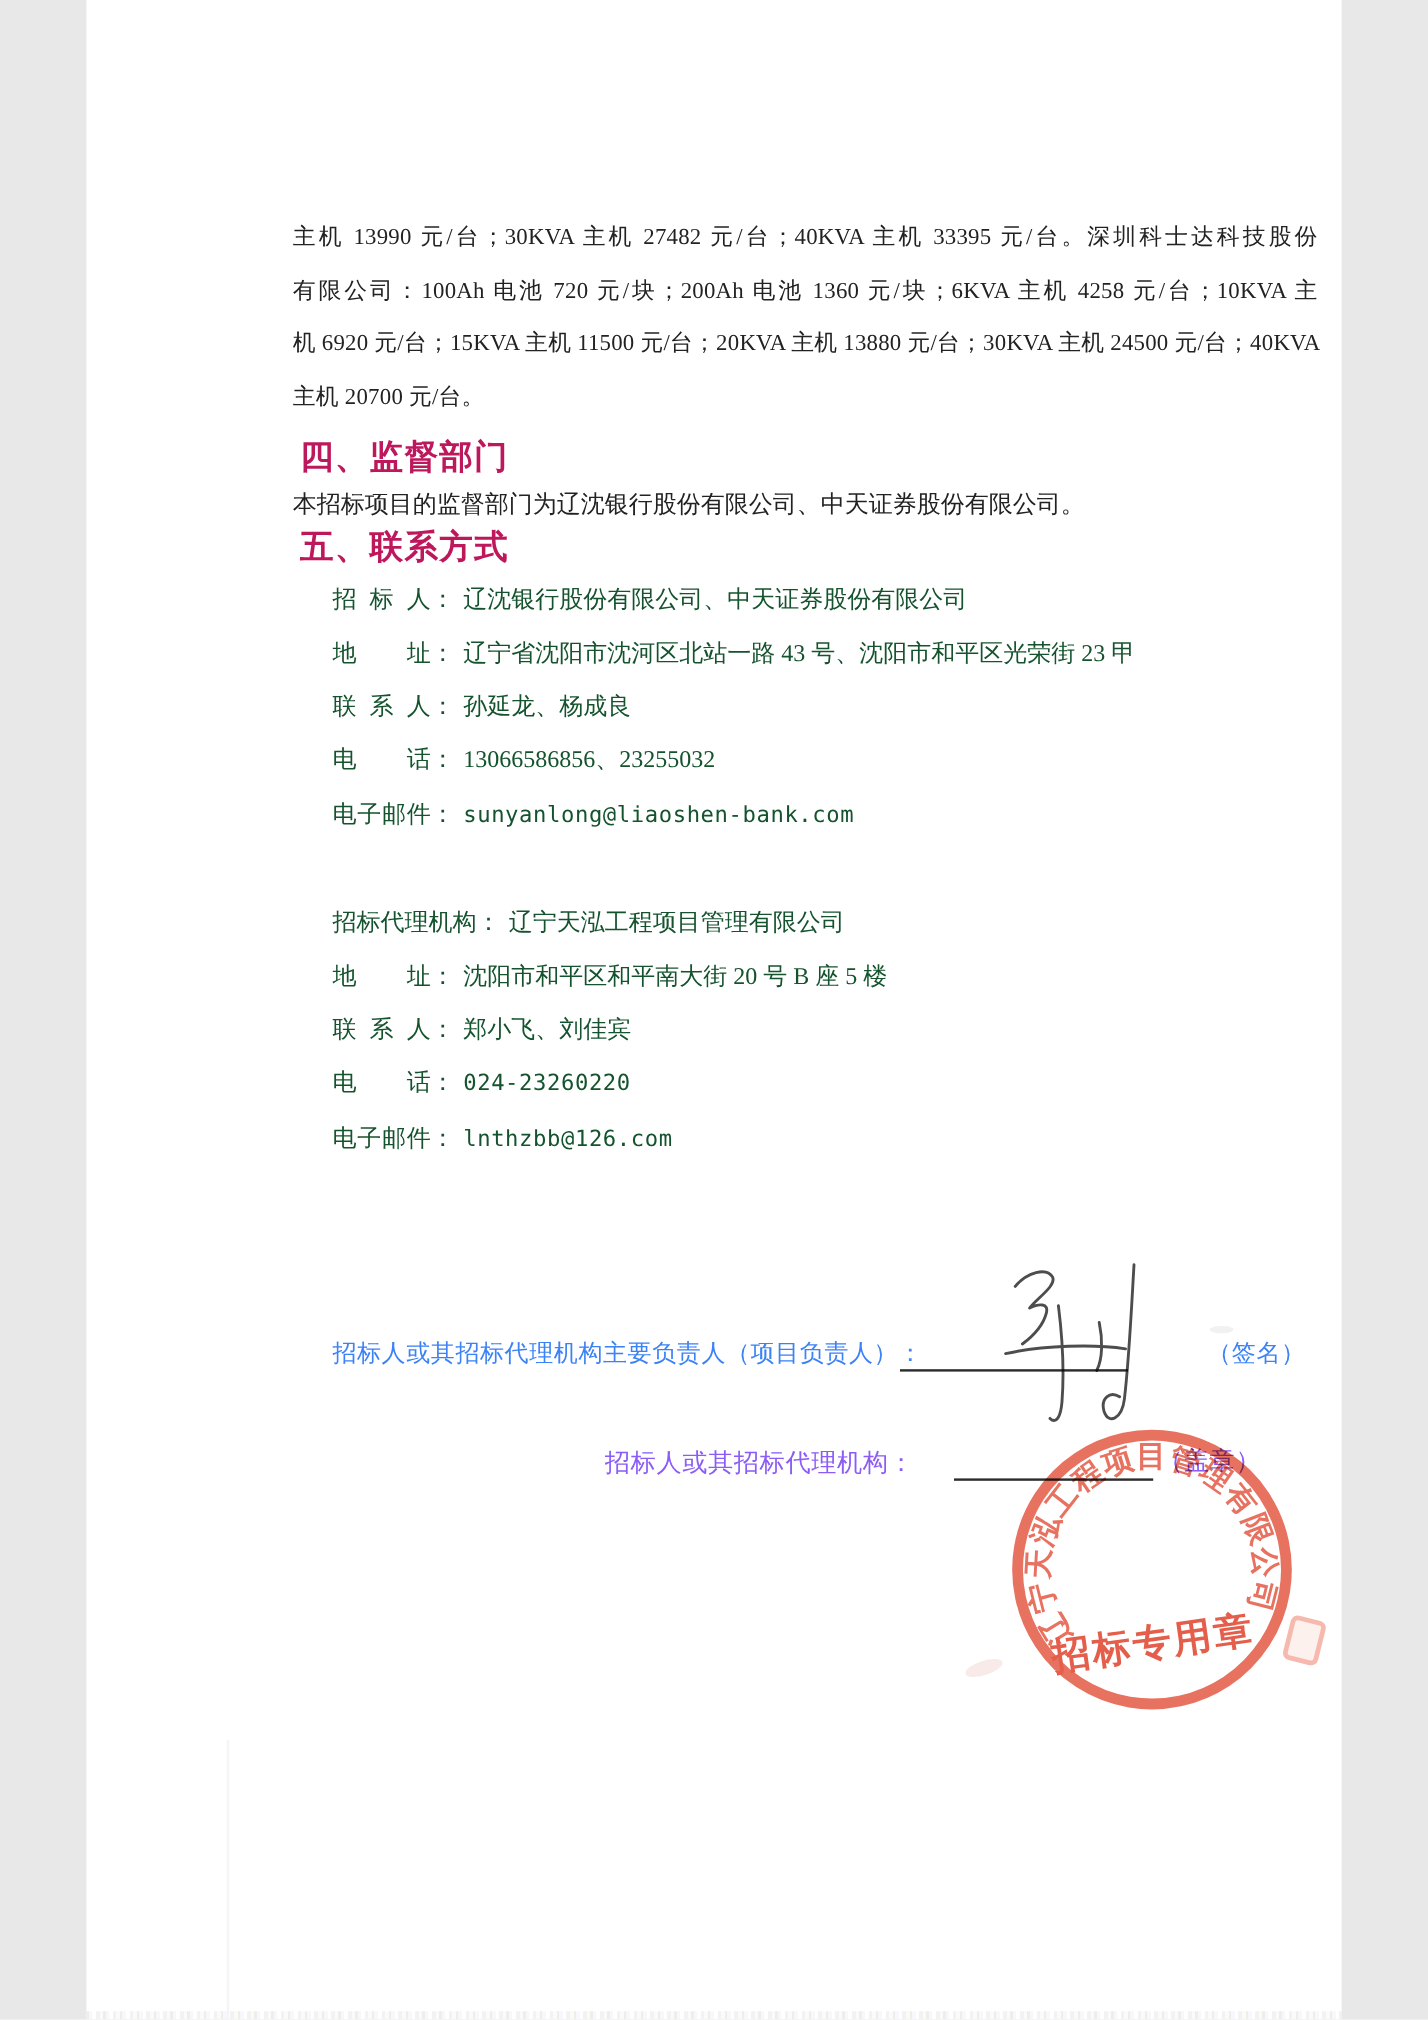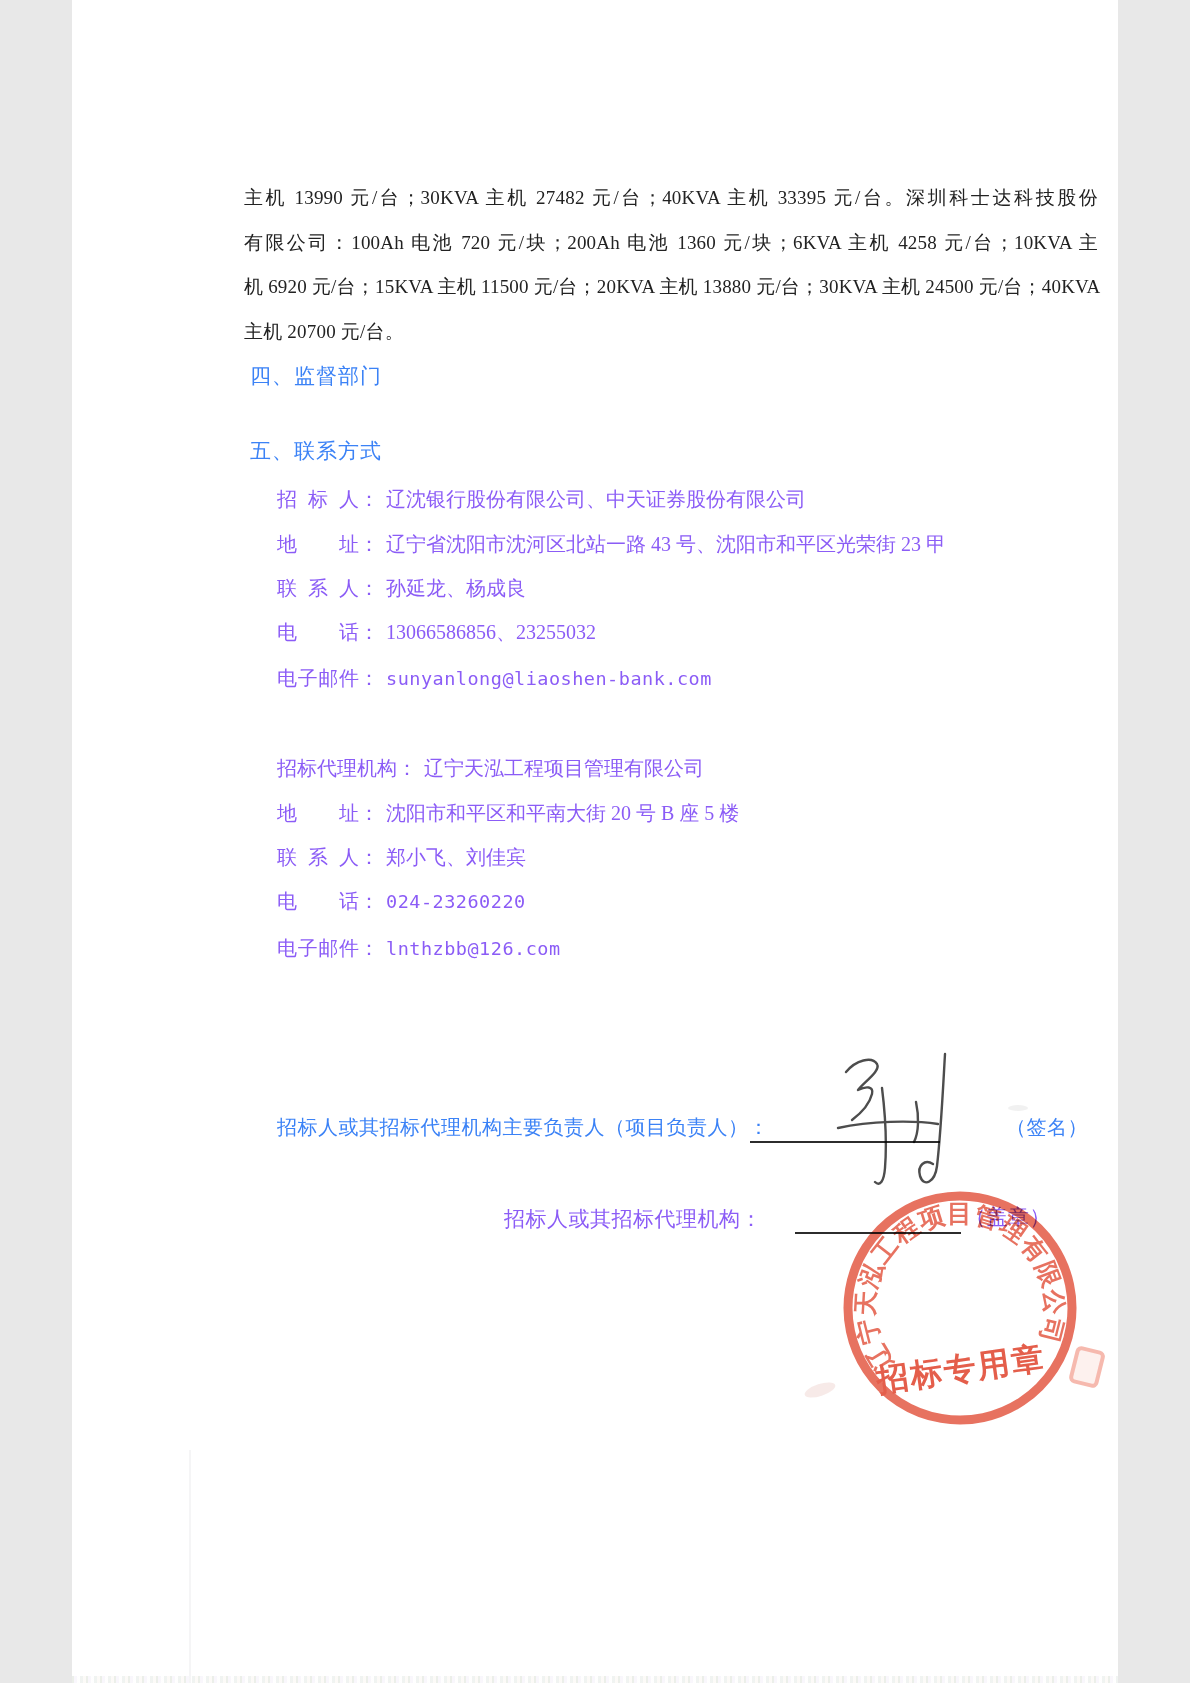--- a/index.html
+++ b/index.html
@@ -10,25 +10,25 @@
     font-family:"Liberation Serif","DejaVu Serif",serif;
     color:#1c1c1c;
   }
   .abs{position:absolute; white-space:nowrap;}
   
   .para{left:172px; top:176px; width:854px;}
   .pline{height:44.5px; line-height:44.5px; font-size:19px; letter-spacing:0.2px;
          text-align:justify; text-align-last:justify; color:#222;}
   .pline.last{text-align-last:left;}
   
-  .hd{font-family:"Liberation Sans","DejaVu Sans",sans-serif; font-weight:normal;
-      font-size:21px; color:#3b82f6; letter-spacing:1px;}
+  .hd{font-family:"Liberation Sans","DejaVu Sans",sans-serif; font-weight:bold;
+      font-size:28px; color:#be185d; letter-spacing:1px;}
   .bodyline{font-size:20px; color:#222;}
   
-  .crow{font-size:20px; color:#8b5cf6;}
+  .crow{font-size:20px; color:#14532d;}
   .lbl{display:inline-block; width:82px; text-align:justify; text-align-last:justify;
        vertical-align:bottom;}
   .lbl-wide{display:inline-block;}
   .colon{display:inline-block;}
   .val{margin-left:7px;}
   .val-far{}
   .mono{font-family:"DejaVu Sans Mono","Liberation Mono",monospace; font-size:18.5px; letter-spacing:0.5px;}
   
   .sigrow{font-size:20px; color:#3b82f6; letter-spacing:0.5px;}
   .sealrow{font-size:21px; color:#8b5cf6; letter-spacing:0.5px;}
@@ -57,20 +57,21 @@
 <div class="page">
 
   <div class="abs para">
     <div class="pline">主机 13990 元/台；30KVA 主机 27482 元/台；40KVA 主机 33395 元/台。深圳科士达科技股份</div>
     <div class="pline">有限公司：100Ah 电池 720 元/块；200Ah 电池 1360 元/块；6KVA 主机 4258 元/台；10KVA 主</div>
     <div class="pline">机 6920 元/台；15KVA 主机 11500 元/台；20KVA 主机 13880 元/台；30KVA 主机 24500 元/台；40KVA</div>
     <div class="pline last">主机 20700 元/台。</div>
   </div>
 
   <div class="abs hd" style="left:178px; top:362px;">四、监督部门</div>
+  <div class="abs bodyline" style="left:172px; top:407px;">本招标项目的监督部门为辽沈银行股份有限公司、中天证券股份有限公司。</div>
 
   <div class="abs hd" style="left:178px; top:437px;">五、联系方式</div>
 
   <div class="abs crow" style="left:205px; top:486px;">
     <span class="lbl">招标人</span><span class="colon">：</span><span class="val">辽沈银行股份有限公司、中天证券股份有限公司</span>
   </div>
   <div class="abs crow" style="left:205px; top:531px;">
     <span class="lbl">地址</span><span class="colon">：</span><span class="val">辽宁省沈阳市沈河区北站一路 43 号、沈阳市和平区光荣街 23 甲</span>
   </div>
   <div class="abs crow" style="left:205px; top:575px;">

